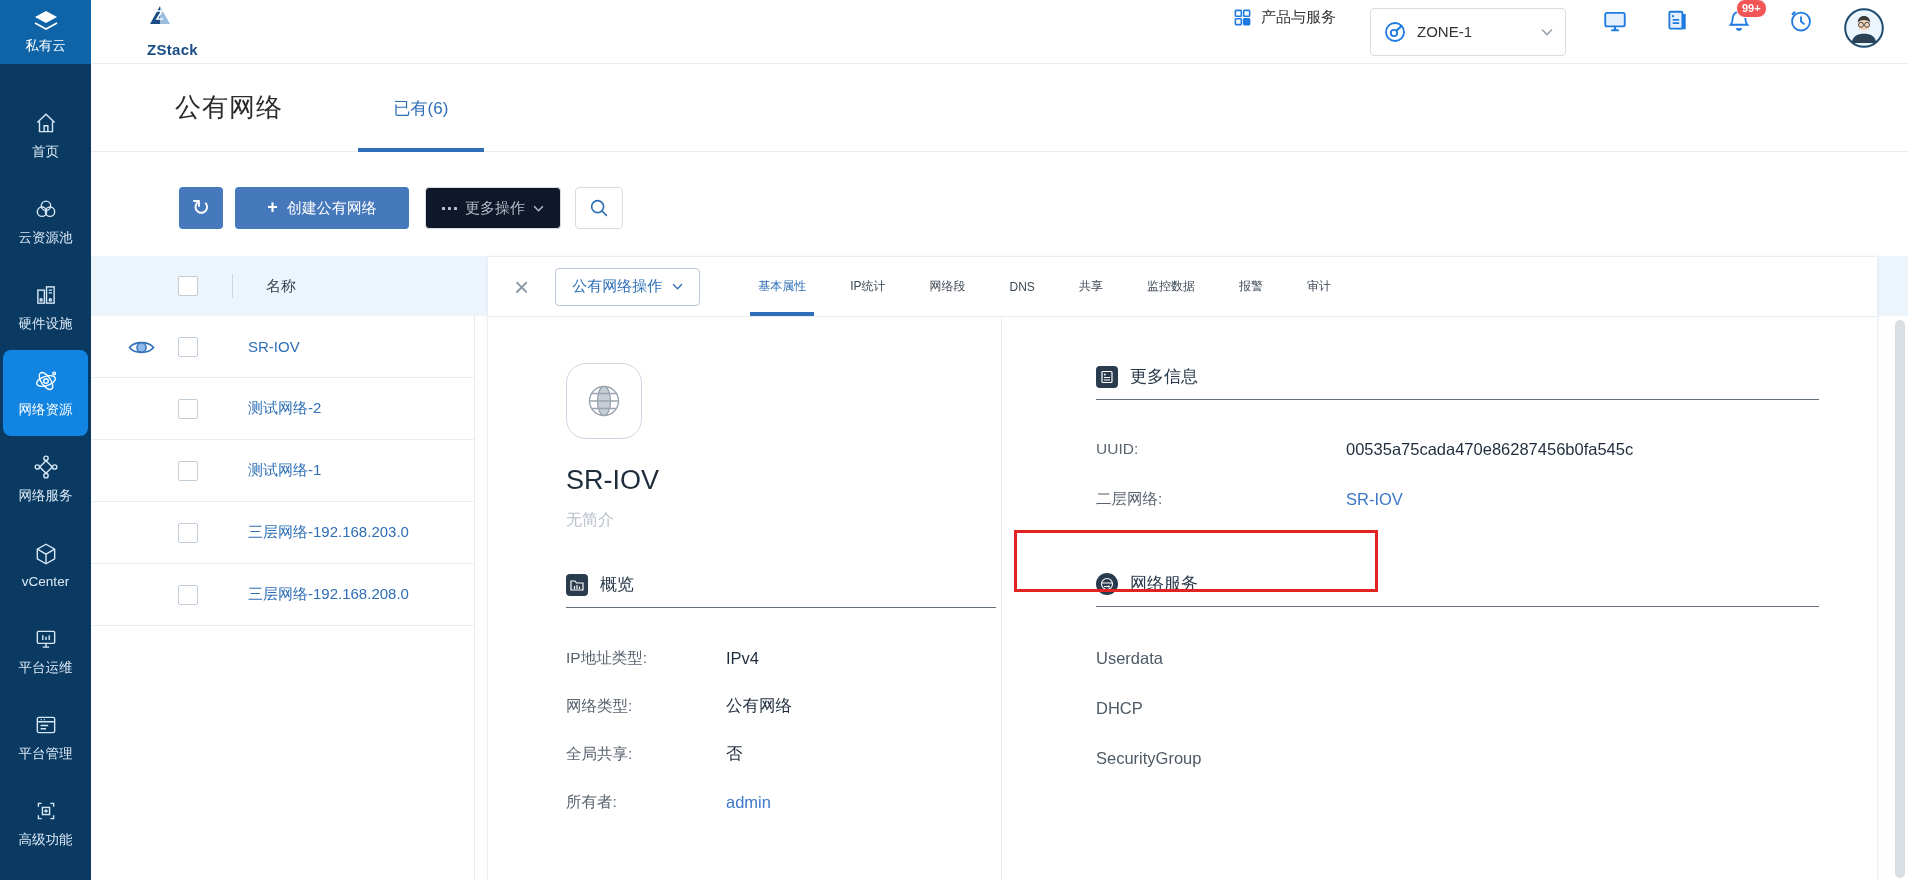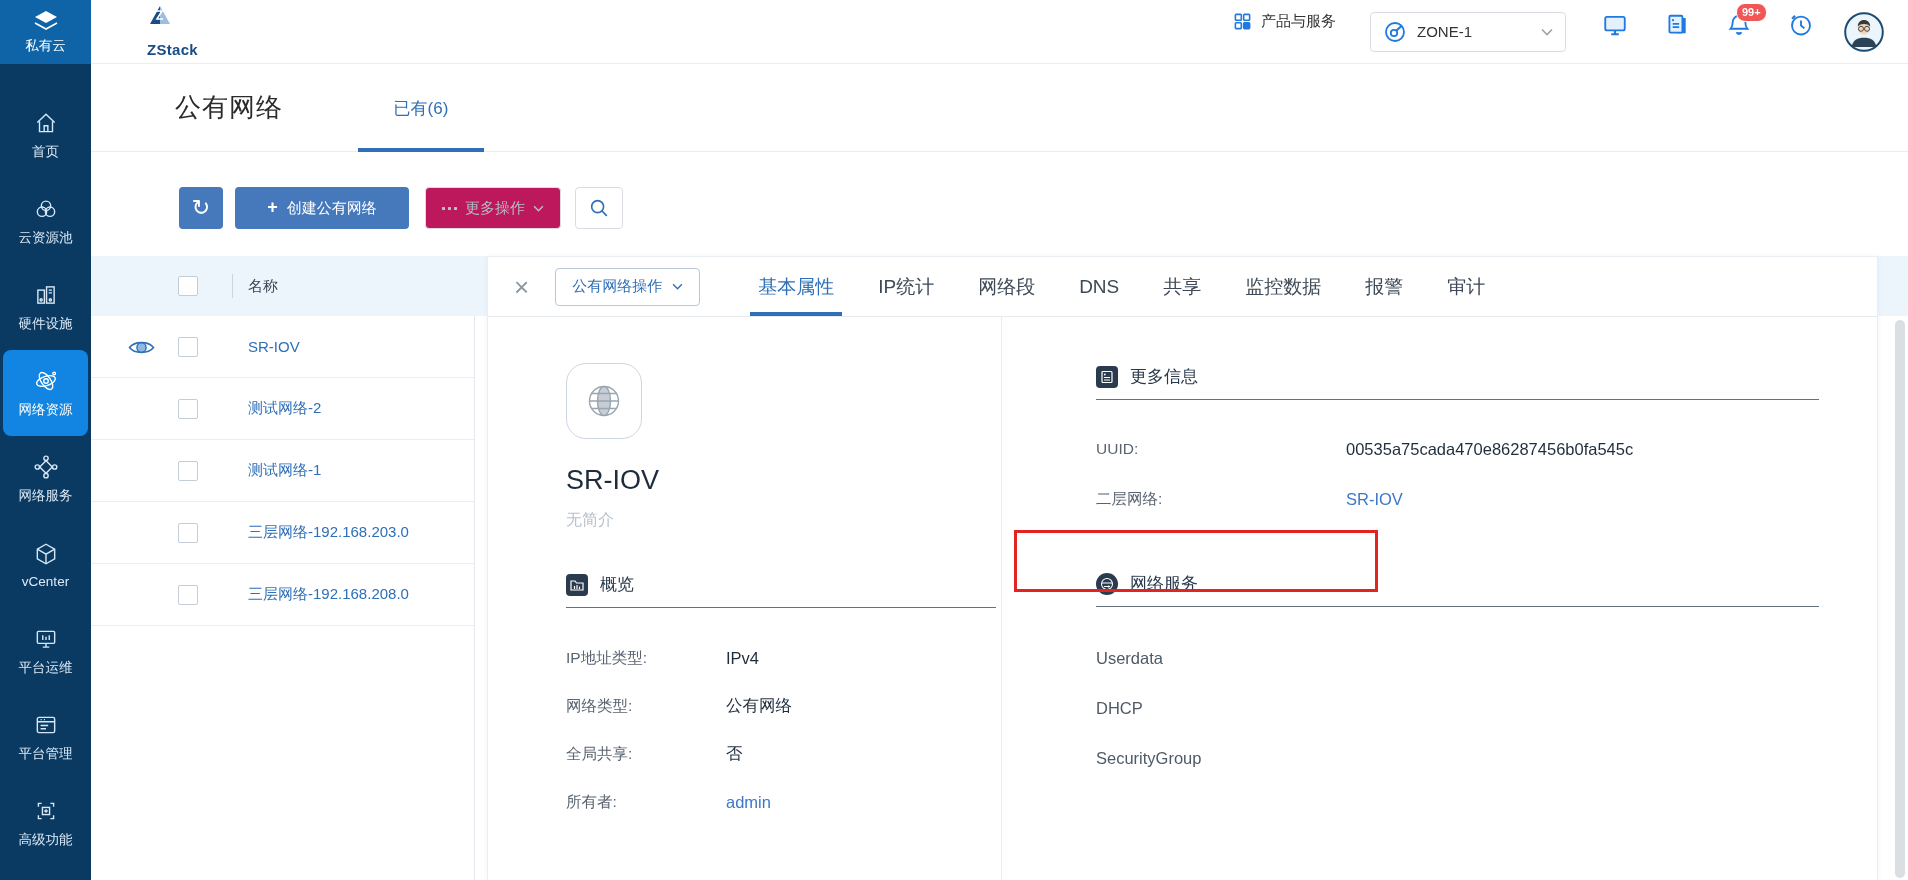--- a/index.html
+++ b/index.html
@@ -16,62 +16,62 @@
   .nav-item.active { background:#1285e2; border-radius:8px; margin:0 3px; color:#fff; }
   .nav-item svg { stroke:#d7e7f7; fill:none; stroke-width:1.3; }
   .nav-item.active svg { stroke:#fff; }
 
   
   .topbar { position:absolute; left:91px; top:0; right:0; height:64px; background:#fff; border-bottom:1px solid #ebeef1; display:flex; align-items:center; z-index:20; }
   .logo { margin-left:56px; display:flex; flex-direction:column; align-items:flex-start; cursor:pointer; }
   .logo-text { font-size:15px; font-weight:bold; color:#1a4d85; letter-spacing:.3px; margin-top:14px; }
   .topbar-right { margin-left:auto; display:flex; align-items:flex-start; padding-right:24px; }
   .prod { display:flex; align-items:center; gap:9px; font-size:15px; color:#333; cursor:pointer; }
-  .zone-box { margin-left:34px; width:196px; height:40px; border:1px solid #d9dde3; border-radius:4px; display:flex; align-items:center; padding:0 12px; gap:10px; cursor:pointer; }
+  .zone-box { margin-left:34px; width:196px; height:48px; border:1px solid #d9dde3; border-radius:4px; display:flex; align-items:center; padding:0 12px; gap:10px; cursor:pointer; }
   .zone-box .zlabel { font-size:15px; color:#333; }
   .zone-box .chev { margin-left:auto; }
   .tb-ico { margin-left:36px; width:26px; height:26px; position:relative; cursor:pointer; }
   .badge { position:absolute; top:-9px; left:10px; background:#f25555; color:#fff; font-size:11px; line-height:1; padding:3px 5px; border-radius:9px; border:1px solid #fff; font-weight:bold; }
   .avatar { margin-left:30px; width:40px; height:40px; cursor:pointer; }
 
   
   .main { position:absolute; left:91px; top:64px; right:0; bottom:0; background:#fff; }
   .page-head { height:88px; border-bottom:1px solid #ececec; position:relative; }
   .page-title { position:absolute; left:84px; top:26px; font-size:26px; color:#2b2b2b; font-weight:500; letter-spacing:1px; }
   .page-tab { position:absolute; left:267px; top:0; width:126px; height:88px; display:flex; align-items:center; justify-content:center; font-size:17px; color:#2e6fb7; cursor:pointer; }
   .page-tab::after { content:""; position:absolute; left:0; right:0; bottom:0; height:4px; background:#2e6fb7; }
 
   .toolbar { position:absolute; top:123px; left:88px; height:42px; display:flex; align-items:center; }
   .btn { height:42px; border-radius:4px; display:flex; align-items:center; justify-content:center; cursor:pointer; }
   .btn-refresh { width:44px; background:#4678bc; color:#fff; font-size:22px; }
   .btn-create { margin-left:12px; width:174px; background:#4678bc; color:#fff; font-size:15px; gap:9px; }
   .btn-create .plus { font-size:18px; font-weight:bold; margin-top:-2px; }
-  .btn-more { margin-left:16px; width:136px; background:#be185d; border:1px solid #d9dde3; color:#b3bcc8; font-size:15px; gap:8px; }
+  .btn-more { margin-left:16px; width:136px; background:#0f172a; border:1px solid #d9dde3; color:#b3bcc8; font-size:15px; gap:8px; }
   .btn-search { margin-left:14px; width:48px; background:#fff; border:1px solid #d9dde3; }
 
   .listbar { position:absolute; top:192px; left:0; right:0; height:60px; background:#edf5fc; }
   .listbar .cb { position:absolute; left:87px; top:20px; }
   .listbar .vdiv { position:absolute; left:141px; top:18px; width:1px; height:24px; background:#c9d6e2; }
-  .name-h { position:absolute; left:157px; top:0; height:60px; display:flex; align-items:center; font-size:15px; color:#3a4656; }
+  .name-h { position:absolute; left:175px; top:0; height:60px; display:flex; align-items:center; font-size:15px; color:#3a4656; }
 
   .cb { width:20px; height:20px; background:#fff; border:1px solid #c3cdd8; border-radius:2px; cursor:pointer; }
 
   .table { position:absolute; top:252px; left:0; width:384px; bottom:0; background:#fff; border-right:1px solid #e3e9ef; }
   .trow { position:relative; height:62px; border-bottom:1px solid #e9eef3; display:flex; align-items:center; cursor:pointer; background:#fff; }
   .trow .cb { position:absolute; left:87px; }
   .trow .rname { position:absolute; left:157px; font-size:15px; color:#2e6fb7; white-space:nowrap; }
   .trow .eye { position:absolute; left:37px; top:23px; }
 
   
   .card { position:absolute; top:192px; left:396px; right:30px; bottom:0; background:#fff; border:1px solid #eaeef2; border-bottom:none; box-shadow:0 1px 6px rgba(30,60,90,.05); z-index:5; }
   .card-head { height:60px; border-bottom:1px solid #e6ebf0; display:flex; align-items:center; position:relative; }
   .x-close { margin-left:26px; font-size:26px; color:#8b98a6; line-height:1; cursor:pointer; }
   .act-btn { margin-left:26px; height:38px; padding:0 16px; border:1px solid #b9c7d8; border-radius:4px; display:flex; align-items:center; gap:10px; color:#2e6fb7; font-size:15px; background:#fff; cursor:pointer; }
   .tabs { margin-left:58px; display:flex; gap:44px; height:100%; align-items:center; }
-  .tab { position:relative; height:100%; display:flex; align-items:center; font-size:19px; color:#3d4956; cursor:pointer; white-space:nowrap;text-align:right; }
+  .tab { position:relative; height:100%; display:flex; align-items:center; font-size:12px; color:#3d4956; cursor:pointer; white-space:nowrap;text-align:right; }
   .tab.active { color:#2e6fb7; }
   .tab.active::after { content:""; position:absolute; left:-8px; right:-8px; bottom:0; height:4px; background:#2e6fb7; }
 
   .card-body { position:relative; height:calc(100% - 60px); }
   .col-divider { position:absolute; left:513px; top:0; bottom:0; width:1px; background:#e9edf1; }
 
   .lcol { position:absolute; left:78px; top:0; width:430px; }
   .net-avatar { margin-top:46px; width:76px; height:76px; border:1px solid #cdd6e0; border-radius:20px; display:flex; align-items:center; justify-content:center; }
   .dname { margin-top:26px; font-size:27px; color:#1d2b3a; font-weight:500; }
   .ddesc { margin-top:14px; font-size:16px; color:#b8c0ca; }

